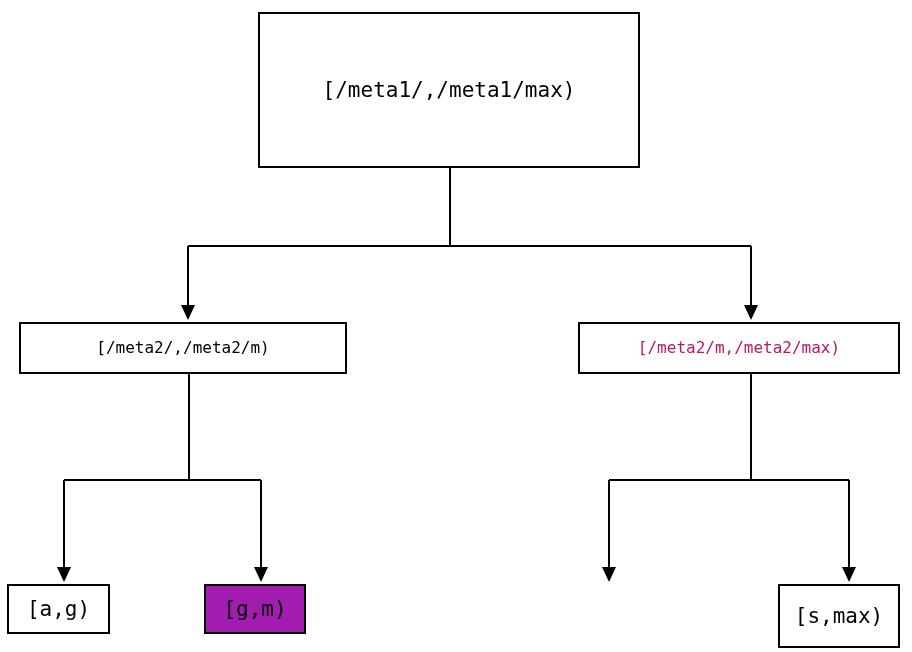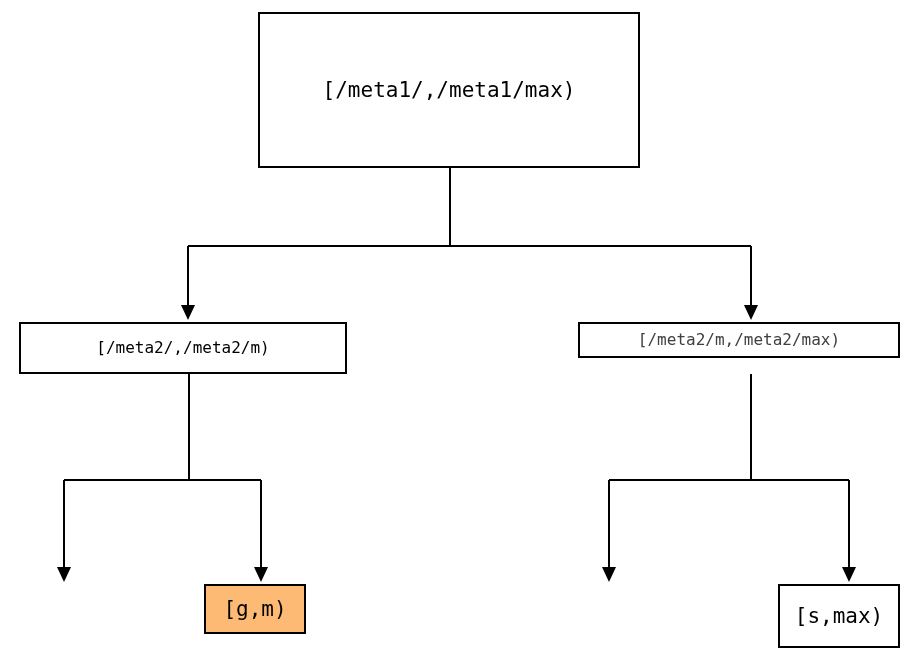--- a/index.html
+++ b/index.html
@@ -74,26 +74,29 @@
     </svg>
 
   <div class="node level-root" style="left: 258px; top: 12px; width: 382px; height: 156px; border-width: 2px; border-color: rgb(0, 0, 0); background: rgb(255, 255, 255); color: rgb(0, 0, 0);">
     <span class="node-label">[/meta1/,/meta1/max)</span>
   </div>
 
   <div class="node level-mid" style="left: 19px; top: 322px; width: 328px; height: 52px; border-width: 2px; border-color: rgb(0, 0, 0); background: rgb(255, 255, 255); color: rgb(0, 0, 0);">
     <span class="node-label">[/meta2/,/meta2/m)</span>
   </div>
 
-  <div class="node level-mid" style="left: 578px; top: 322px; width: 322px; height: 36px; border-width: 2px; border-color: rgb(0, 0, 0); background: rgb(255, 255, 255); color: #404040;">
+  <div class="node level-mid" style="left: 578px; top: 322px; width: 322px; height: 52px; border-width: 2px; border-color: rgb(0, 0, 0); background: rgb(255, 255, 255); color: #be185d;">
     <span class="node-label">[/meta2/m,/meta2/max)</span>
   </div>
 
+  <div class="node level-leaf" style="left: 7px; top: 584px; width: 103px; height: 50px; border-width: 2px; border-color: rgb(0, 0, 0); background: rgb(255, 255, 255); color: rgb(0, 0, 0);">
+    <span class="node-label">[a,g)</span>
+  </div>
 
-  <div class="node level-leaf" style="left: 204px; top: 584px; width: 102px; height: 50px; border-width: 2px; border-color: rgb(0, 0, 0); background: #fdba74; color: rgb(0, 0, 0);">
+  <div class="node level-leaf" style="left: 204px; top: 584px; width: 102px; height: 50px; border-width: 2px; border-color: rgb(0, 0, 0); background: #a21caf; color: rgb(0, 0, 0);">
     <span class="node-label">[g,m)</span>
   </div>
 
 
   <div class="node level-leaf" style="left: 778px; top: 584px; width: 122px; height: 64px; border-width: 2px; border-color: rgb(0, 0, 0); background: rgb(255, 255, 255); color: rgb(0, 0, 0);">
     <span class="node-label">[s,max)</span>
   </div>
 
 </div>
 

